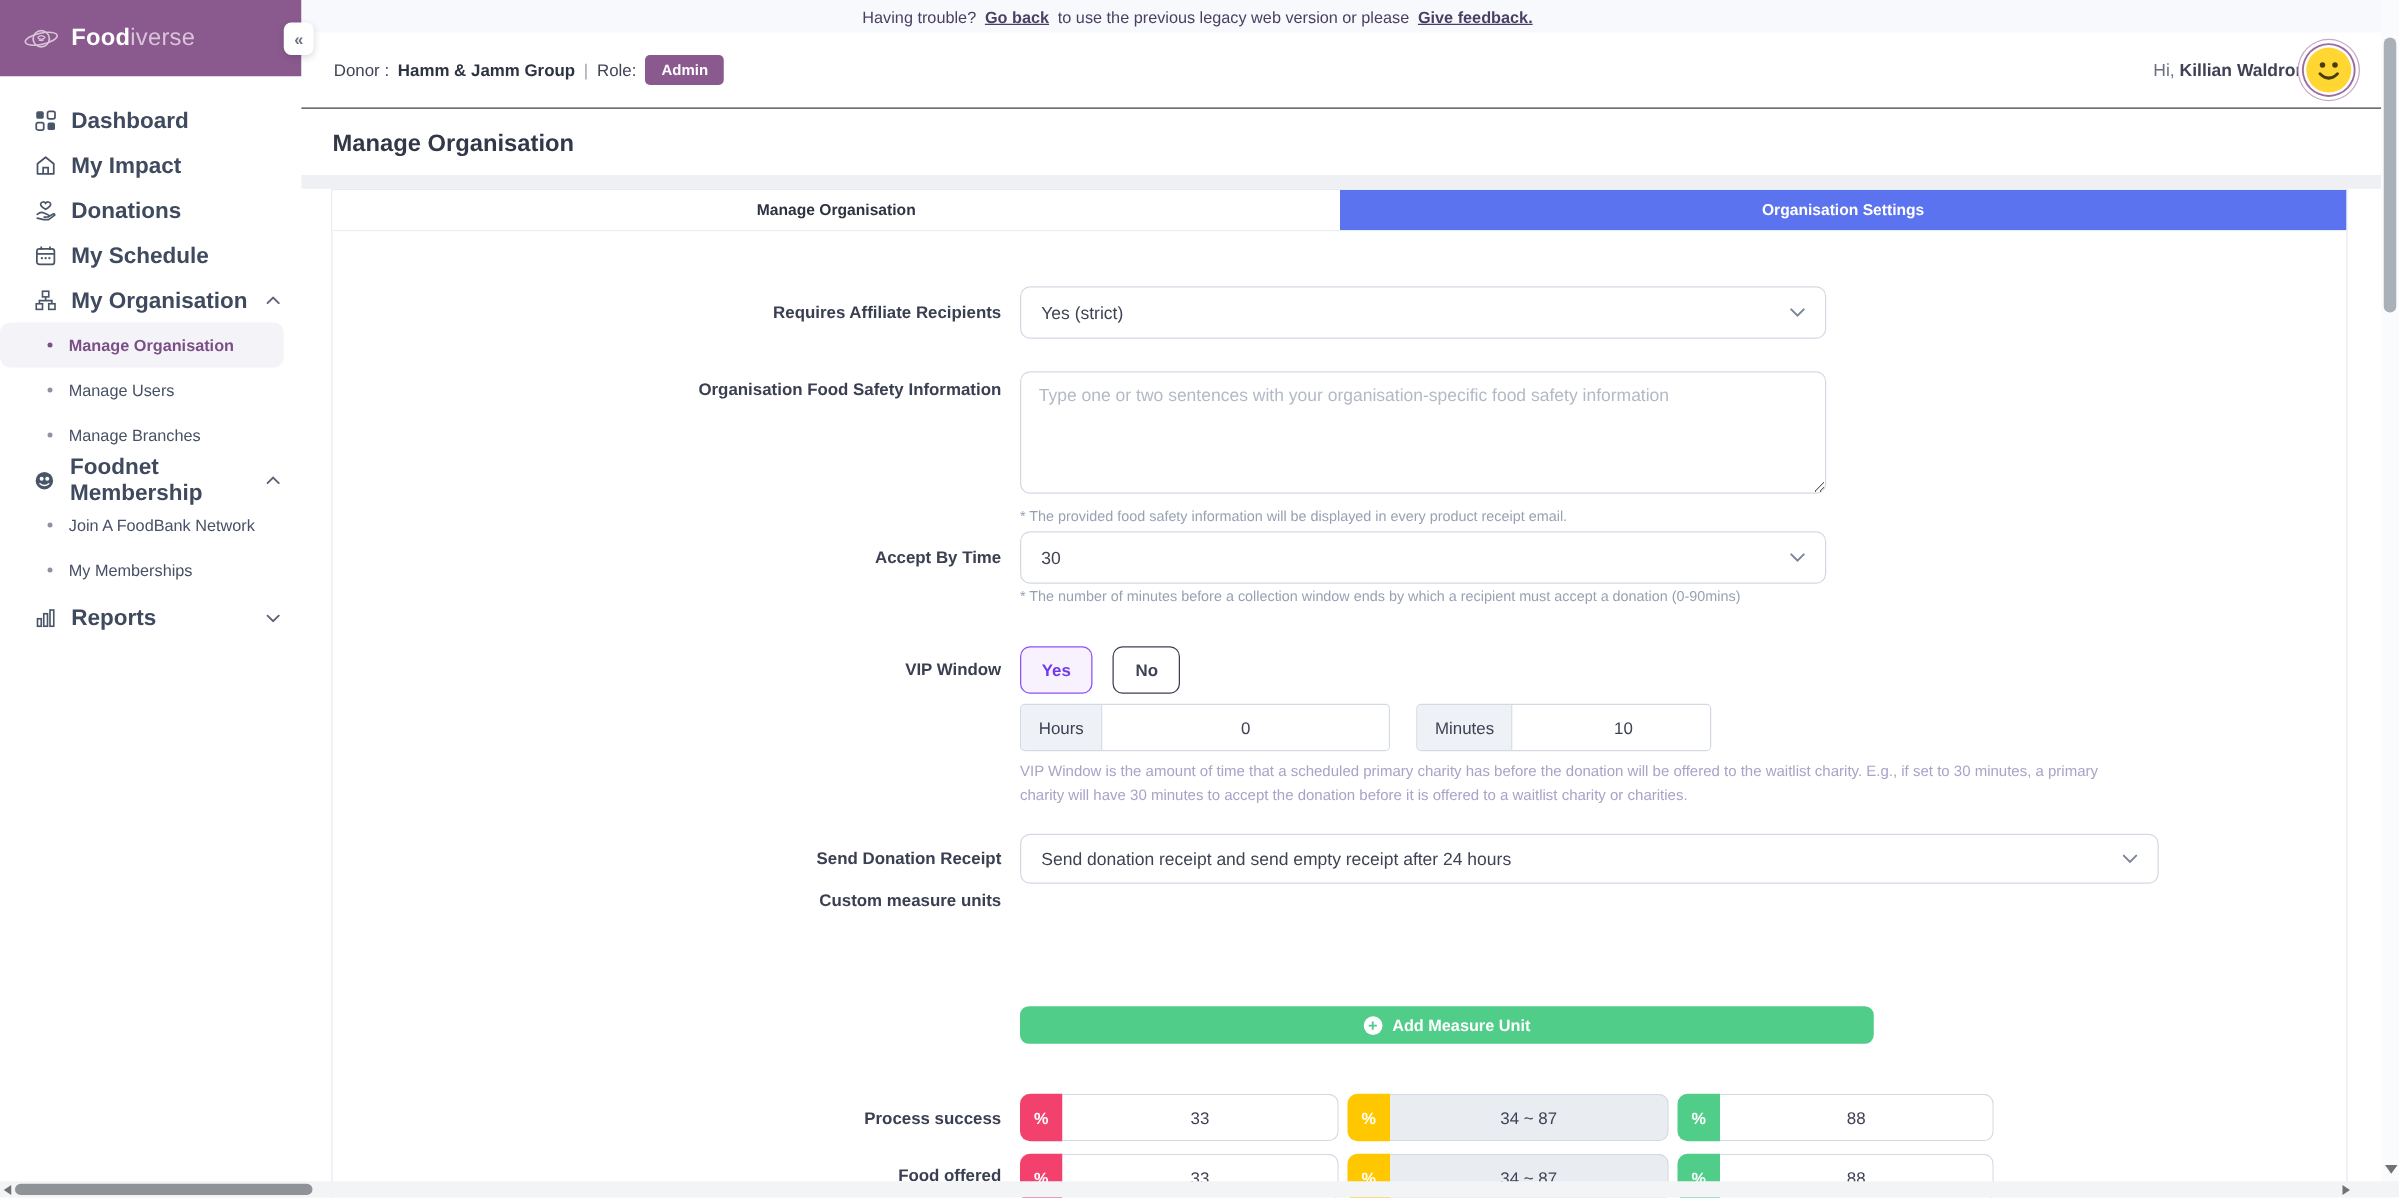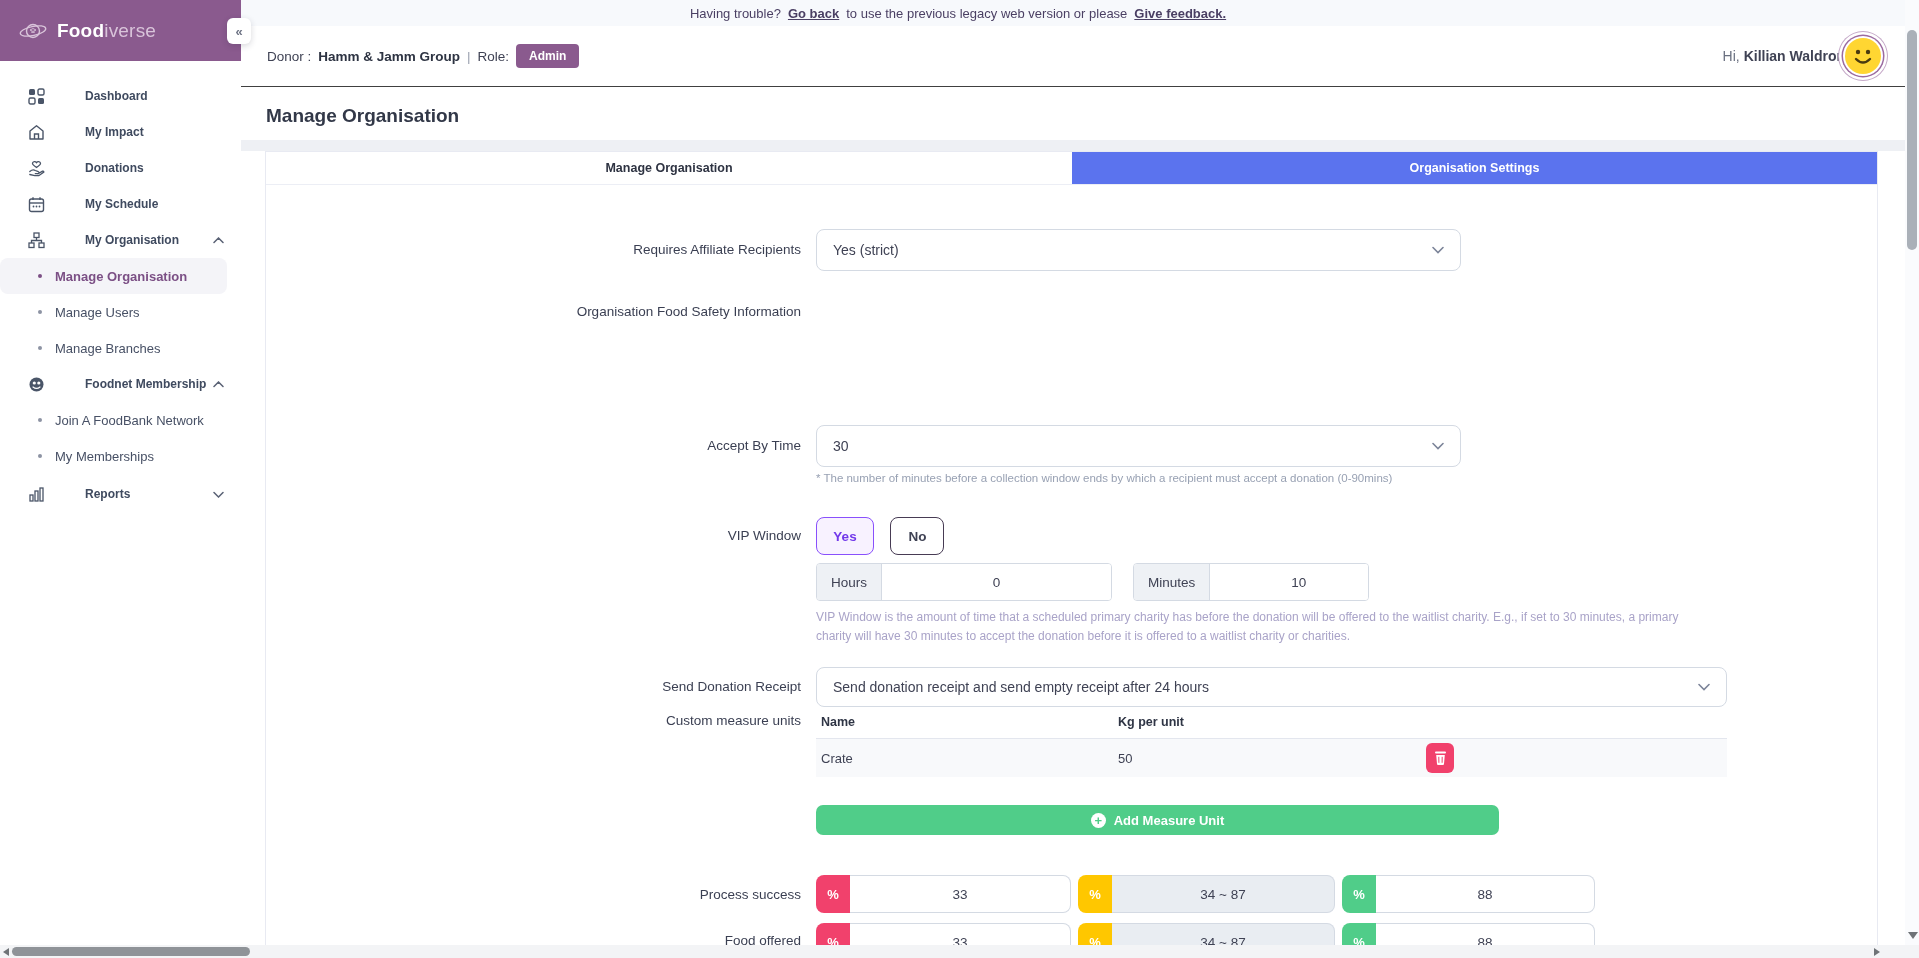--- a/index.html
+++ b/index.html
@@ -33,21 +33,21 @@
   .sidebar { position:absolute; left:0; top:0; width:241px; height:958px; background:#fff; z-index:5; }
   .logo { height:61px; background:#8a5a8e; display:flex; align-items:center; padding:0 18px; }
   .logo .ltxt { font-size:19px; color:#fff; font-weight:700; margin-left:9px; letter-spacing:.2px; }
   .logo .ltxt span { font-weight:400; color:#d9c4da; }
   .collapse-btn { position:absolute; left:227px; top:18px; width:24px; height:26px;
     background:#fff; border-radius:6px; box-shadow:0 2px 6px rgba(40,40,60,.18);
     display:flex; align-items:center; justify-content:center; color:#6c7283;
     font-size:13px; font-weight:700; cursor:pointer; z-index:6; }
   .nav { padding-top:17px; }
   .nitem { display:flex; align-items:center; height:36px; padding:0 14px 0 27px;
-    font-size:12px; font-weight:600; color:#3f4a5f; cursor:pointer; position:relative;gap:28px; }
+    font-size:18px; font-weight:600; color:#3f4a5f; cursor:pointer; position:relative; }
   .nitem .nicon { width:18px; height:18px; margin-right:12px; display:flex;
     align-items:center; justify-content:center; color:#4a5568; }
   .nitem .chev { position:absolute; right:17px; color:#5a6275; display:flex; }
   .nsub { display:flex; align-items:center; height:36px; padding-left:38px;
     font-size:13px; font-weight:500; color:#475065; cursor:pointer; }
   .nsub .dot { width:4px; height:4px; border-radius:50%; background:#8d93a3; margin-right:13px; }
   .nsub.active { background:#f4f4f8; border-radius:8px; margin-right:14px; color:#7b4f85; font-weight:600; }
   .nsub.active .dot { background:#7b4f85; }
 
   
@@ -57,21 +57,21 @@
 
   .card { position:absolute; left:265px; top:151px; width:1613px; height:820px;
     background:#fff; border:1px solid #e8eaf2; border-bottom:none; }
   .tabs { display:flex; height:33px; border-bottom:1px solid #eceef5; }
   .tab { width:807px; display:flex; align-items:center; justify-content:center;
     font-size:12.5px; font-weight:600; color:#2e3342; cursor:pointer; background:#fff; }
   .tab.active { width:806px; background:#5b73ee; color:#fff; }
 
   .form { position:relative; width:100%; height:787px; }
   .frow { position:absolute; left:0; display:flex; }
-  .flabel { width:535px; text-align:right; font-size:13.5px; font-weight:400; color:#3a3f52; }
+  .flabel { width:535px; text-align:right; font-size:13.5px; font-weight:700; color:#3a3f52; }
   .fctrl { margin-left:15px; }
 
   .select { width:645px; height:42px; border:1px solid #d4dae3; border-radius:8px;
     display:flex; align-items:center; padding:0 16px; font-size:14px; color:#3f4254;
     background:#fff; cursor:pointer; justify-content:space-between; }
   .select.wide { width:911px; height:40px; }
   .chevdn { color:#7c8499; display:flex; }
 
   textarea.fs-area { width:645px; height:98px; border:1px solid #d4dae3; border-radius:8px;
     padding:10px 14px; font-size:14px; color:#3f4254; font-family:inherit; resize:both; }
@@ -187,20 +187,24 @@
             <svg width="12" height="8" viewBox="0 0 12 8">
                 <path d="M1 1.5 L6 6.5 L11 1.5" stroke="#7c8499" stroke-width="1.6" fill="none" stroke-linecap="round"></path>
               </svg>
           </span>
         </div>
       </div>
     </div>
 
     <div class="frow" style="top:112px;">
       <div class="flabel" style="padding-top:7px;">Organisation Food Safety Information</div>
+      <div class="fctrl">
+        <textarea class="fs-area" placeholder="Type one or two sentences with your organisation-specific food safety information" style=""></textarea>
+        <div class="helper">* The provided food safety information will be displayed in every product receipt email.</div>
+      </div>
     </div>
 
     <div class="frow" style="top:240px;">
       <div class="flabel" style="line-height:42px;">Accept By Time</div>
       <div class="fctrl">
         <div class="select">
           <span>30</span>
           <span class="chevdn">
             <svg width="12" height="8" viewBox="0 0 12 8">
                 <path d="M1 1.5 L6 6.5 L11 1.5" stroke="#7c8499" stroke-width="1.6" fill="none" stroke-linecap="round"></path>
@@ -241,40 +245,20 @@
             <svg width="12" height="8" viewBox="0 0 12 8">
                 <path d="M1 1.5 L6 6.5 L11 1.5" stroke="#7c8499" stroke-width="1.6" fill="none" stroke-linecap="round"></path>
               </svg>
           </span>
         </div>
       </div>
     </div>
 
     <div class="frow" style="top:528px;">
       <div class="flabel">Custom measure units</div>
-      <div class="fctrl">
-        <div class="mu-table">
-          <div class="mu-head">
-            <div class="c1">Name</div>
-            <div>Kg per unit</div>
-          </div>
-          <div class="mu-row">
-            <div class="c1">Crate</div>
-            <div>50</div>
-            <button class="trash-btn">
-              <svg width="13" height="14" viewBox="0 0 13 14">
-                <rect x="1" y="0.5" width="11" height="2" rx="1" fill="#fff"></rect>
-                <path d="M2.2 4 h8.6 l-0.8 9 a1 1 0 0 1-1 .9 h-5 a1 1 0 0 1-1-.9 z" fill="#fff"></path>
-                <line x1="4.8" y1="5.8" x2="4.9" y2="11.8" stroke="#f1416c" stroke-width="1"></line>
-                <line x1="8.2" y1="5.8" x2="8.1" y2="11.8" stroke="#f1416c" stroke-width="1"></line>
-              </svg>
-            </button>
-          </div>
-        </div>
-      </div>
     </div>
 
     <div class="frow" style="top:620px;">
       <div class="flabel"></div>
       <div class="fctrl">
         <button class="add-btn">
           <span class="plus-circ">+</span>
           <span>Add Measure Unit</span>
         </button>
       </div>

